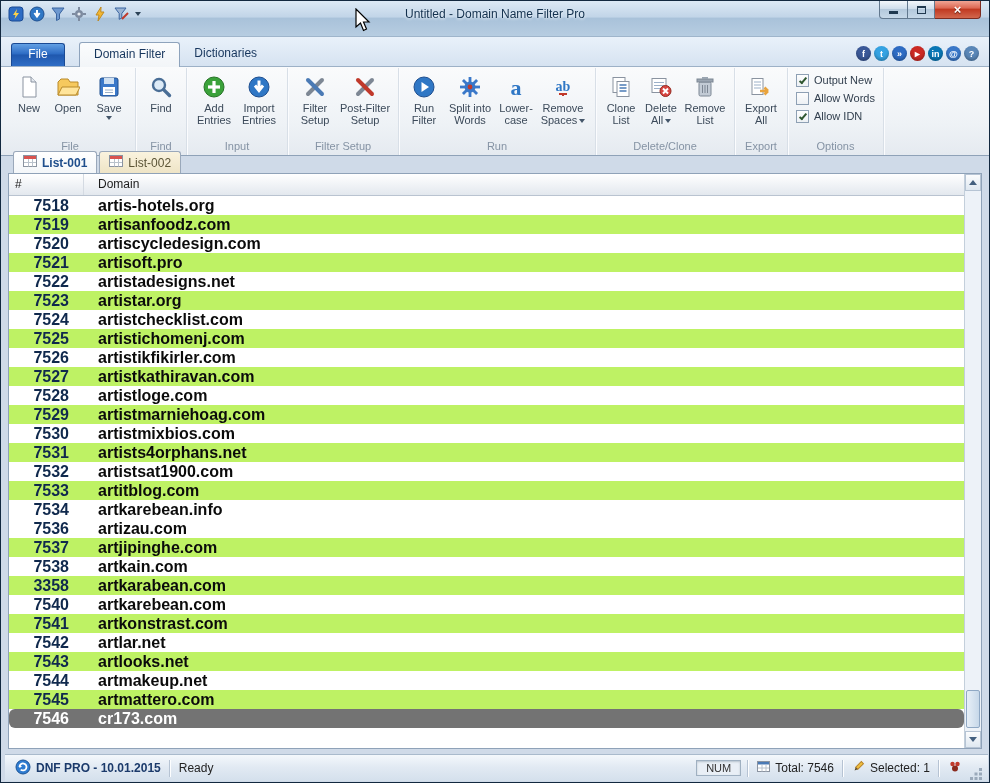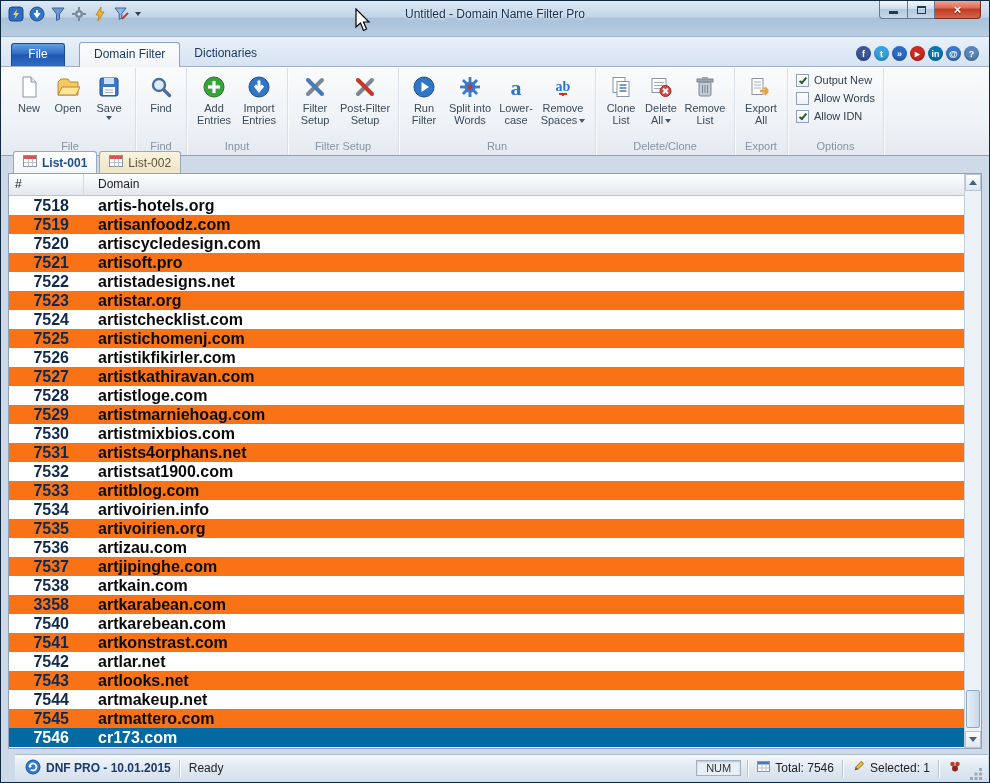--- a/index.html
+++ b/index.html
@@ -69,38 +69,38 @@
     border:1px solid #9aa8ba; border-bottom:none; border-radius:3px 3px 0 0; font-size:12px; position:relative; z-index:2; }
   .ltab.active { background:linear-gradient(#ffffff,#f3f6f9); color:#1f4e8c; font-weight:bold; }
   .ltab.inactive { background:linear-gradient(#faf3de,#eee4c6); color:#5a5335; }
   .grid { position:absolute; top:22px; left:0; right:0; bottom:0; background:#fff; border:1px solid #8fa2b8; }
   .grid-header { height:22px; display:flex; background:linear-gradient(#ffffff,#eef1f5 60%,#e3e8ee);
     border-bottom:1px solid #b9c3d0; font-size:12px; color:#1c1c1c; padding-right:17px; }
   .h-num { width:75px; padding-left:6px; line-height:21px; border-right:1px solid #d4dae2; }
   .h-domain { flex:1; padding-left:14px; line-height:21px; }
   .grid-body { position:absolute; top:22px; left:0; right:17px; bottom:0; overflow:hidden; background:#fff; }
   .grid-row { display:flex; height:19px; line-height:19px; font-size:16px; font-weight:bold; background:#fff; }
-  .grid-row.alt { background:#f97316; }
-  .grid-row.selected { background:#0369a1; }
+  .grid-row.alt { background:#bef264; }
+  .grid-row.selected { background:#737373;border-radius:6px; }
   .cell-num { width:75px; text-align:right; padding-right:15px; color:#10294d; }
   .cell-domain { flex:1; padding-left:14px; color:#0b0b0b; }
   .grid-row.selected .cell-num, .grid-row.selected .cell-domain { color:#fff; }
 
   
   .vscroll { position:absolute; top:0; right:0; bottom:0; width:17px; background:#edf2f8; border-left:1px solid #c3cfdb; }
   .sb-btn { position:absolute; left:0; right:0; height:17px; background:linear-gradient(#fbfcfd,#dfe8f1);
     border:1px solid #b6c4d4; display:flex; align-items:center; justify-content:center; }
   .sb-btn.up { top:0; } .sb-btn.down { bottom:0; }
   .tri-up { width:0; height:0; border-left:4px solid transparent; border-right:4px solid transparent; border-bottom:5px solid #44607f; }
   .tri-down { width:0; height:0; border-left:4px solid transparent; border-right:4px solid transparent; border-top:5px solid #44607f; }
   .sb-thumb { position:absolute; left:1px; right:1px; bottom:20px; height:38px;
     background:linear-gradient(90deg,#e7eff7,#c7d8e9); border:1px solid #8fa8c4; border-radius:2px; }
 
   
-  .statusbar { position:absolute; left:14px; right:1px; bottom:1px; height:27px;
+  .statusbar { position:absolute; left:4px; right:1px; bottom:1px; height:27px;
     background:linear-gradient(#f4f8fc, #e2eaf3 45%, #d4e0ec); border-top:1px solid #a9bacc;
     display:flex; align-items:center; font-size:12px; color:#222; padding:0 4px; }
   .seg { display:flex; align-items:center; gap:5px; padding:0 6px; }
   .app-txt { font-weight:bold; color:#1b3a6b; }
   .ssep { width:0; height:17px; border-left:1px solid #b6c3d3; border-right:1px solid #fdfeff; margin:0 2px; }
   .spacer { flex:1; }
   .numbox { border:1px solid #9fb0c1; background:#e9eff6; box-shadow:inset 0 1px 2px rgba(90,110,130,.35);
     padding:1px 9px; font-size:11px; color:#333; margin:0 4px; }
   .grip { width:15px; height:15px; margin-left:2px; align-self:flex-end; }
 
@@ -538,27 +538,23 @@
     <span class="cell-domain">artistsat1900.com</span>
   </div>
 
   <div class="grid-row alt">
     <span class="cell-num">7533</span>
     <span class="cell-domain">artitblog.com</span>
   </div>
 
   <div class="grid-row">
     <span class="cell-num">7534</span>
-    <span class="cell-domain">artivoirien.info</span>
-  </div>
-
-  <div class="grid-row alt">
-    <span class="cell-num">7535</span>
-    <span class="cell-domain">artivoirien.org</span>
-  </div>
+    <span class="cell-domain">artkarebean.info</span>
+  </div>
+
 
   <div class="grid-row">
     <span class="cell-num">7536</span>
     <span class="cell-domain">artizau.com</span>
   </div>
 
   <div class="grid-row alt">
     <span class="cell-num">7537</span>
     <span class="cell-domain">artjipinghe.com</span>
   </div>

